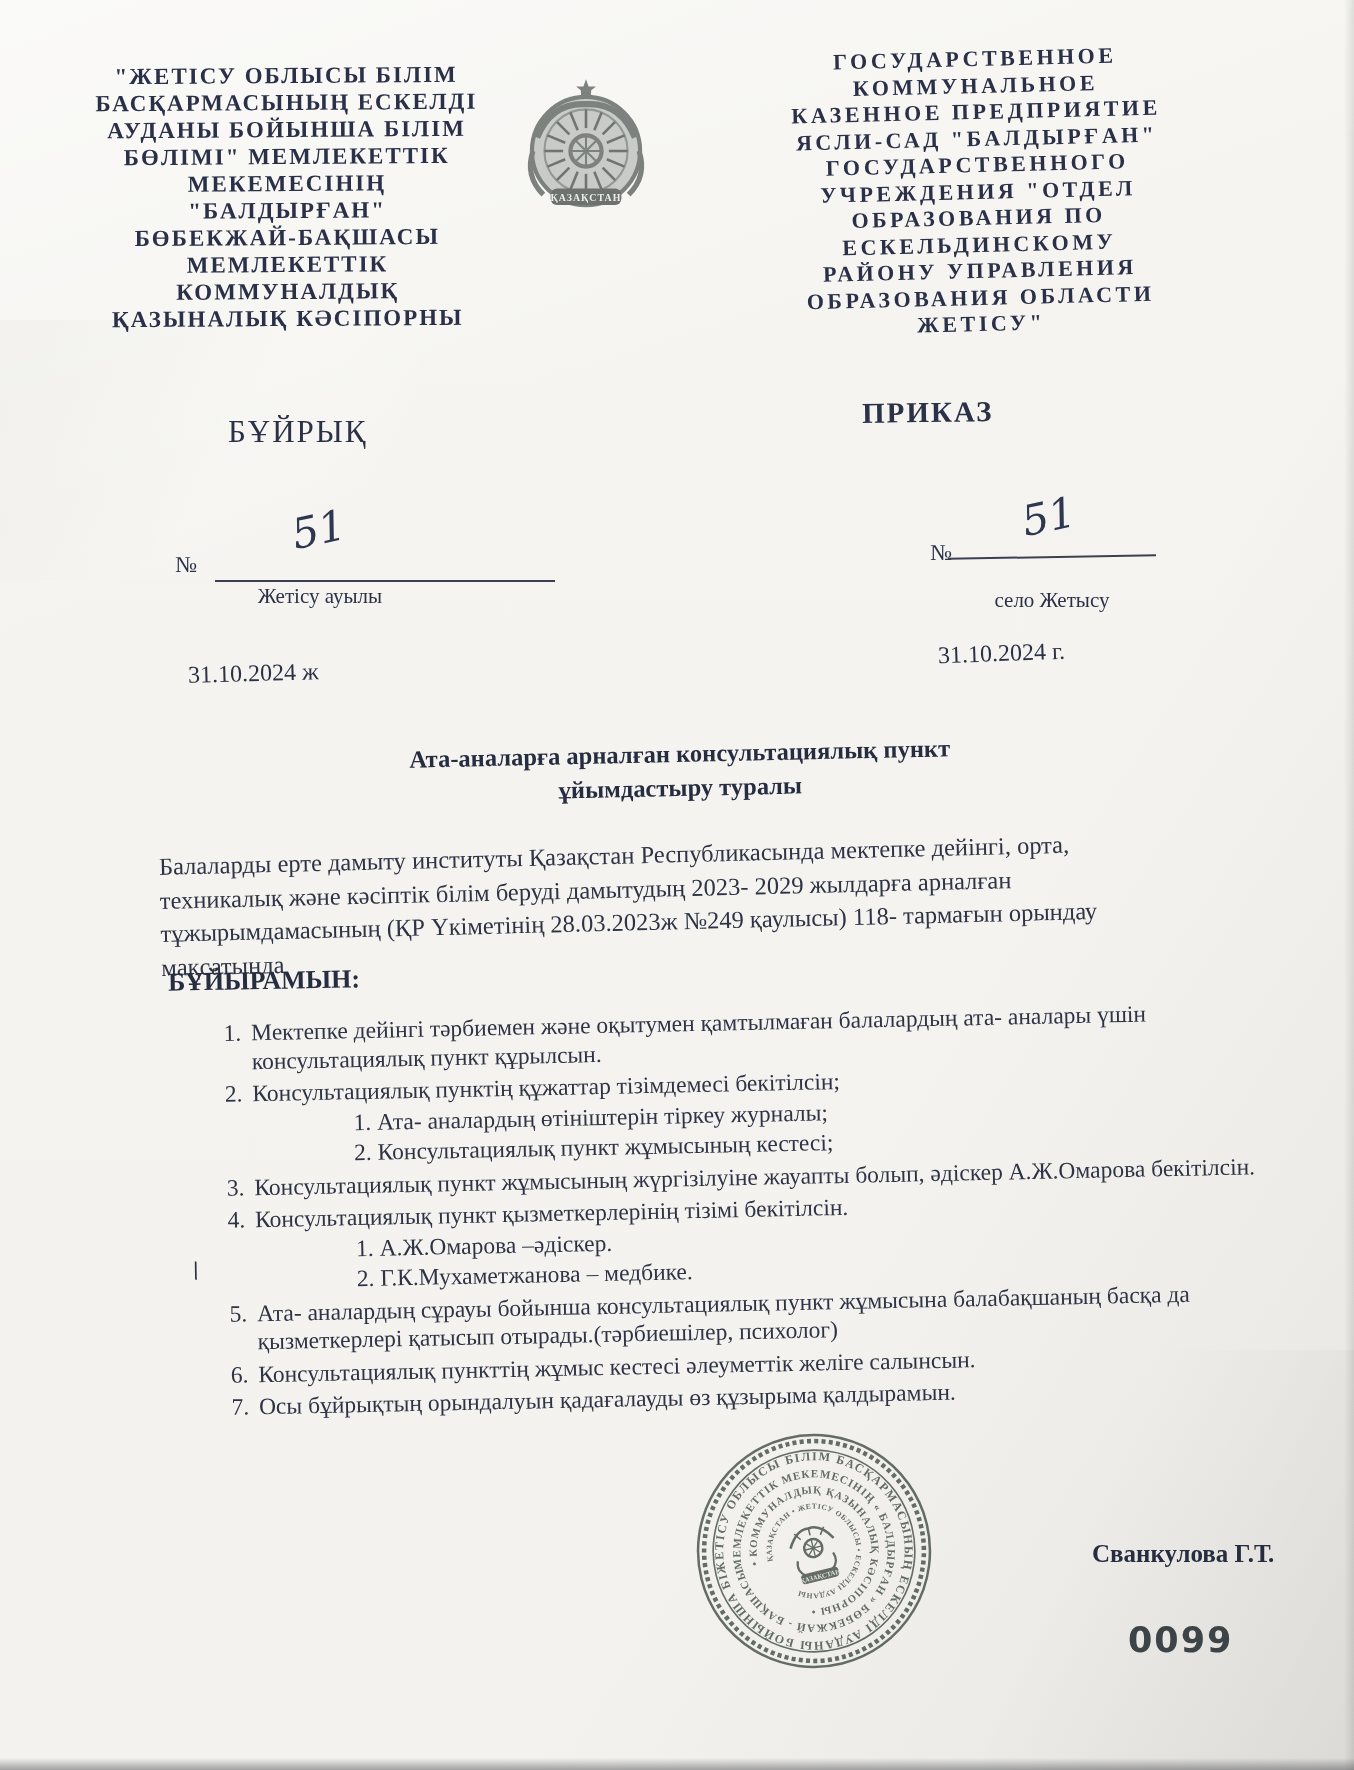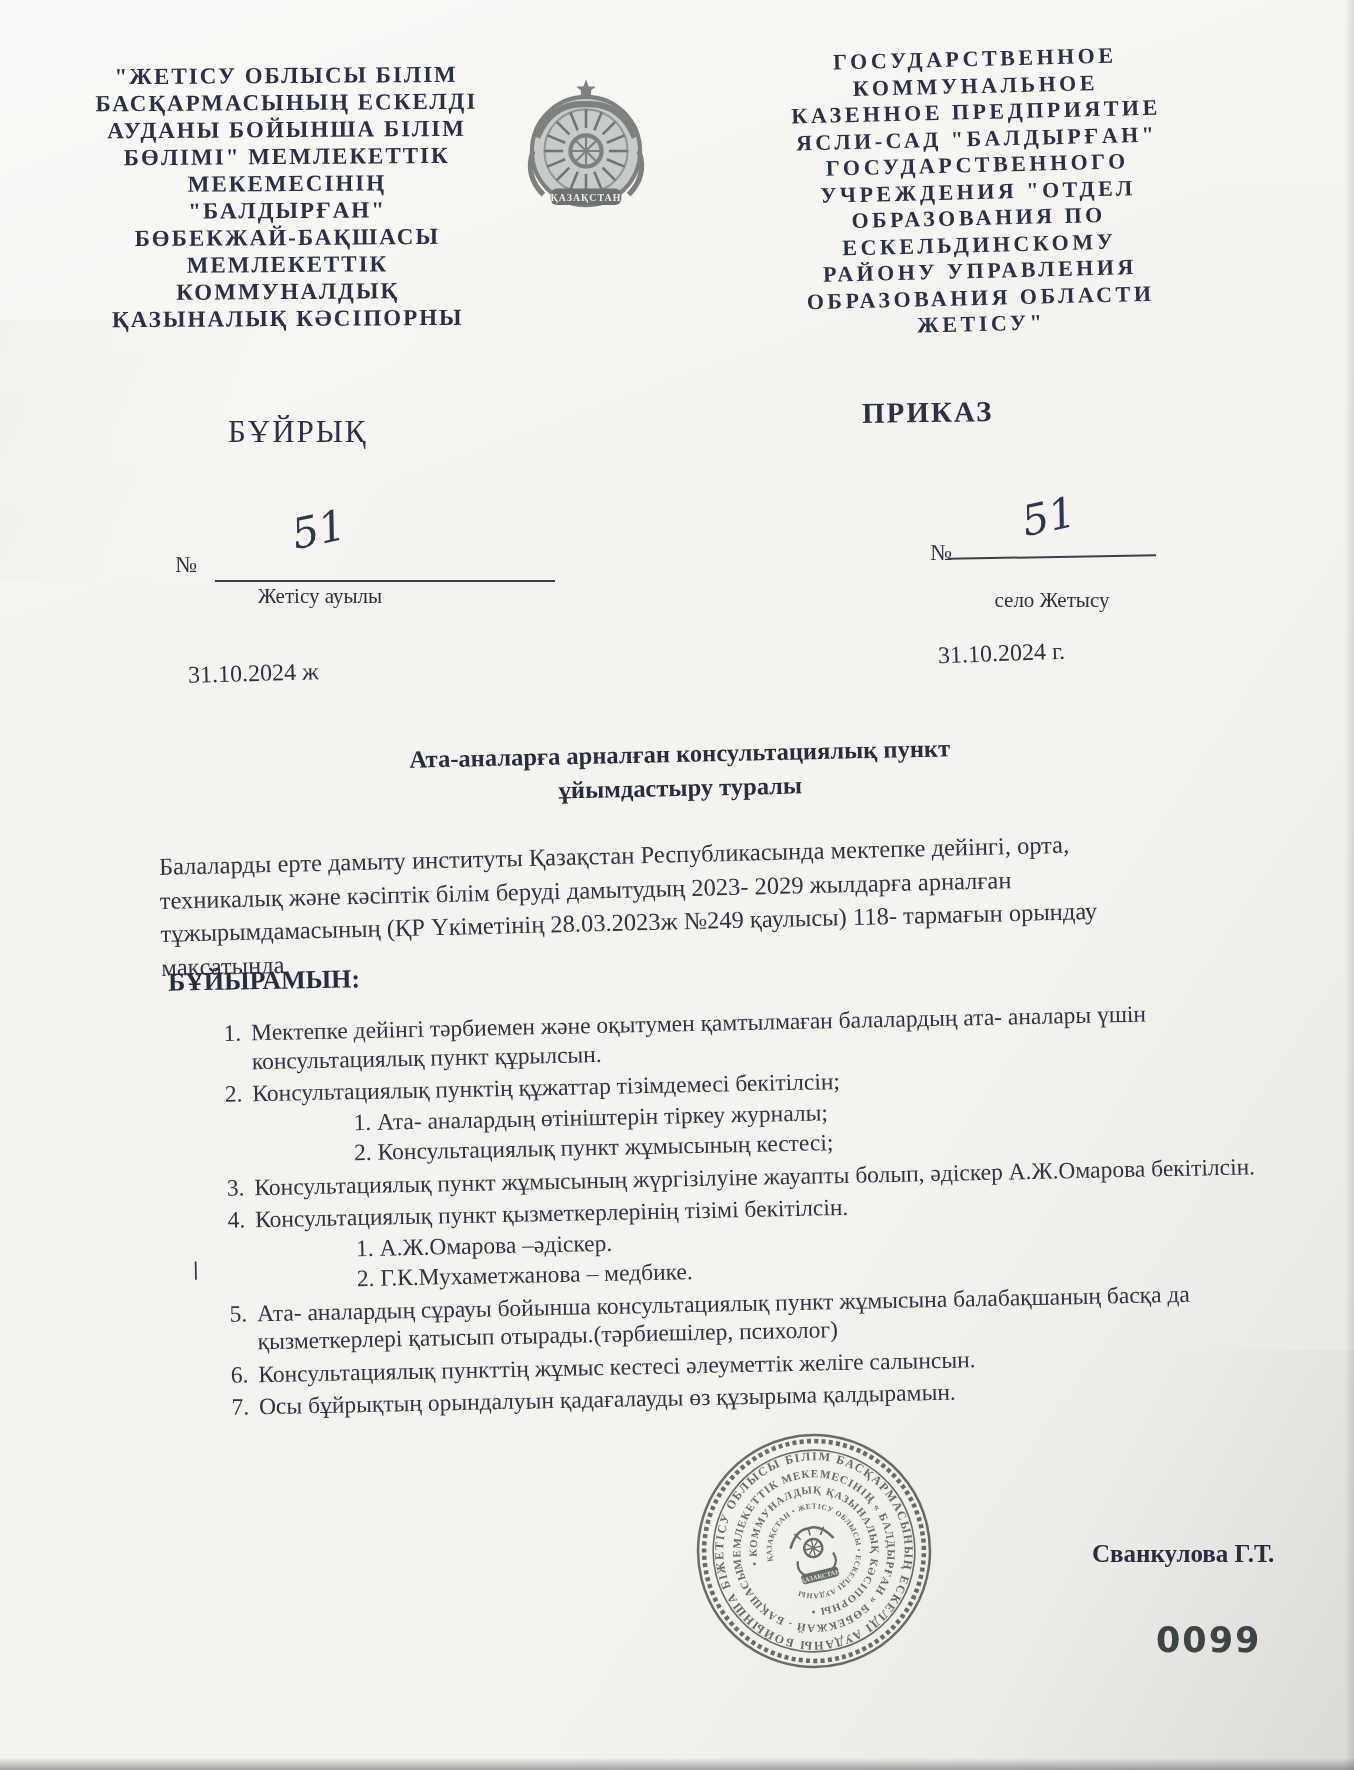--- a/index.html
+++ b/index.html
@@ -77,21 +77,21 @@
 
   .stray-mark{position:absolute;left:192px;top:1256px;font-size:26px;font-weight:bold;color:#2b3246;transform:rotate(18deg);}
 
   .sig-label{position:absolute;left:300px;top:1543px;font-size:25px;font-weight:bold;color:#272d40;}
   .sig-name{position:absolute;left:1092px;top:1540px;font-size:25px;font-weight:bold;color:#272d40;}
 
   .stamp{position:absolute;left:693px;top:1430px;width:242px;height:242px;
     transform:rotate(-14deg);opacity:.85;mix-blend-mode:multiply;}
 
   .page-number{position:absolute;left:1128px;top:1620px;font-family:"DejaVu Sans",sans-serif;
-    font-weight:bold;font-size:35px;letter-spacing:2px;color:#3c4447;margin-left:28px;}
+    font-weight:bold;font-size:35px;letter-spacing:2px;color:#3c4447;}
 </style>
 </head>
 <body>
 
 <div class="page">
   <div class="crease1"></div>
   <div class="crease2"></div>
   <div class="right-edge"></div>
   <div class="bottom-edge"></div>
 

